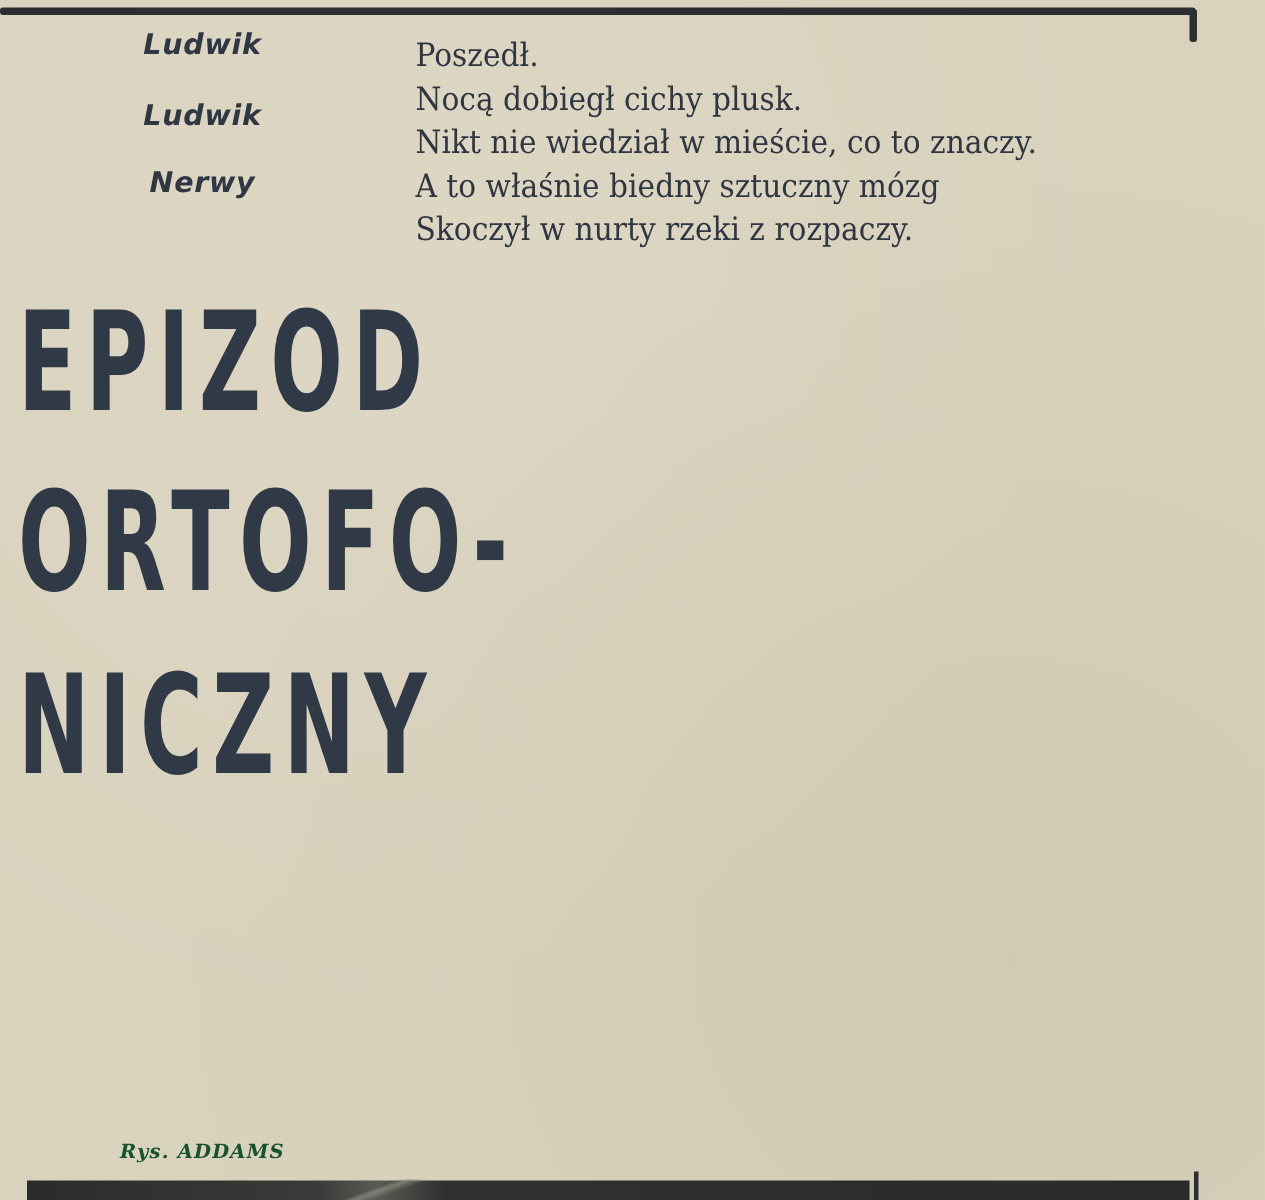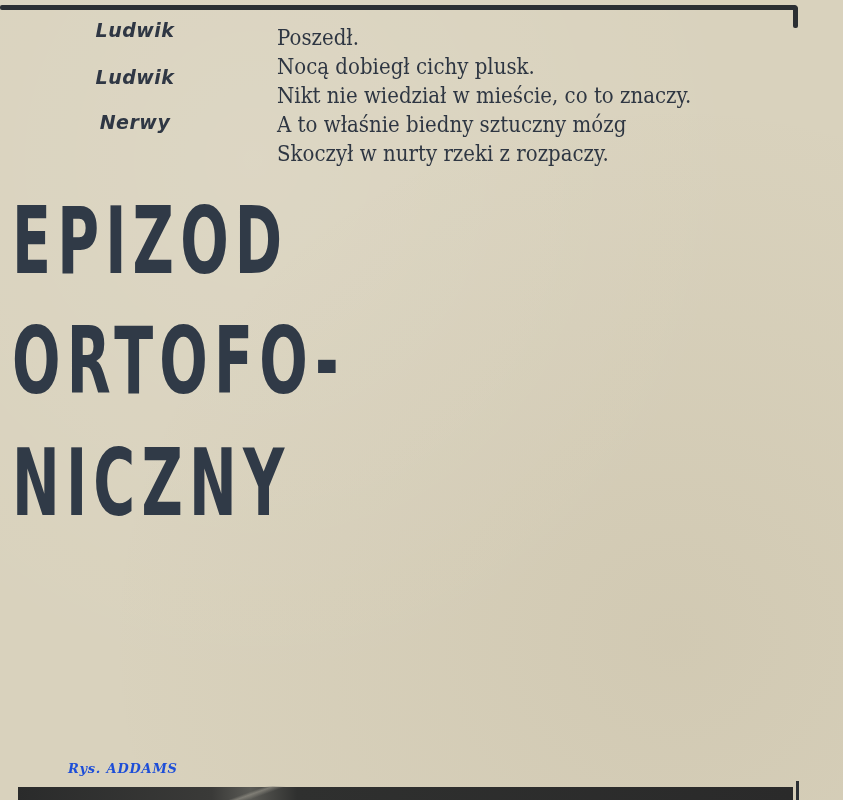--- a/index.html
+++ b/index.html
@@ -45,24 +45,24 @@
       transform: scaleX(0.62);
       transform-origin: left top;
       letter-spacing: 10px;
       white-space: nowrap;
     }
     .title-line.t1 { top: 196px; }
     .title-line.t2 { top: 316px; }
     .title-line.t3 { top: 438px; }
 
     .credit {
-      position: absolute; left: 68px; top: 761px;
+      position: absolute; left: 80px; top: 761px;
       font-family: "DejaVu Serif", serif;
       font-style: italic; font-weight: bold;
-      font-size: 13px; color: #1d4ed8;
+      font-size: 13px; color: #14532d;
       letter-spacing: 0.8px;
     }
 
     .poem {
       position: absolute; left: 277px; top: 23px; width: 560px;
     }
     .stanza { margin-bottom: 25px; }
     .stanza:last-child { margin-bottom: 0; }
     .line {
       font-family: "DejaVu Serif", serif;

